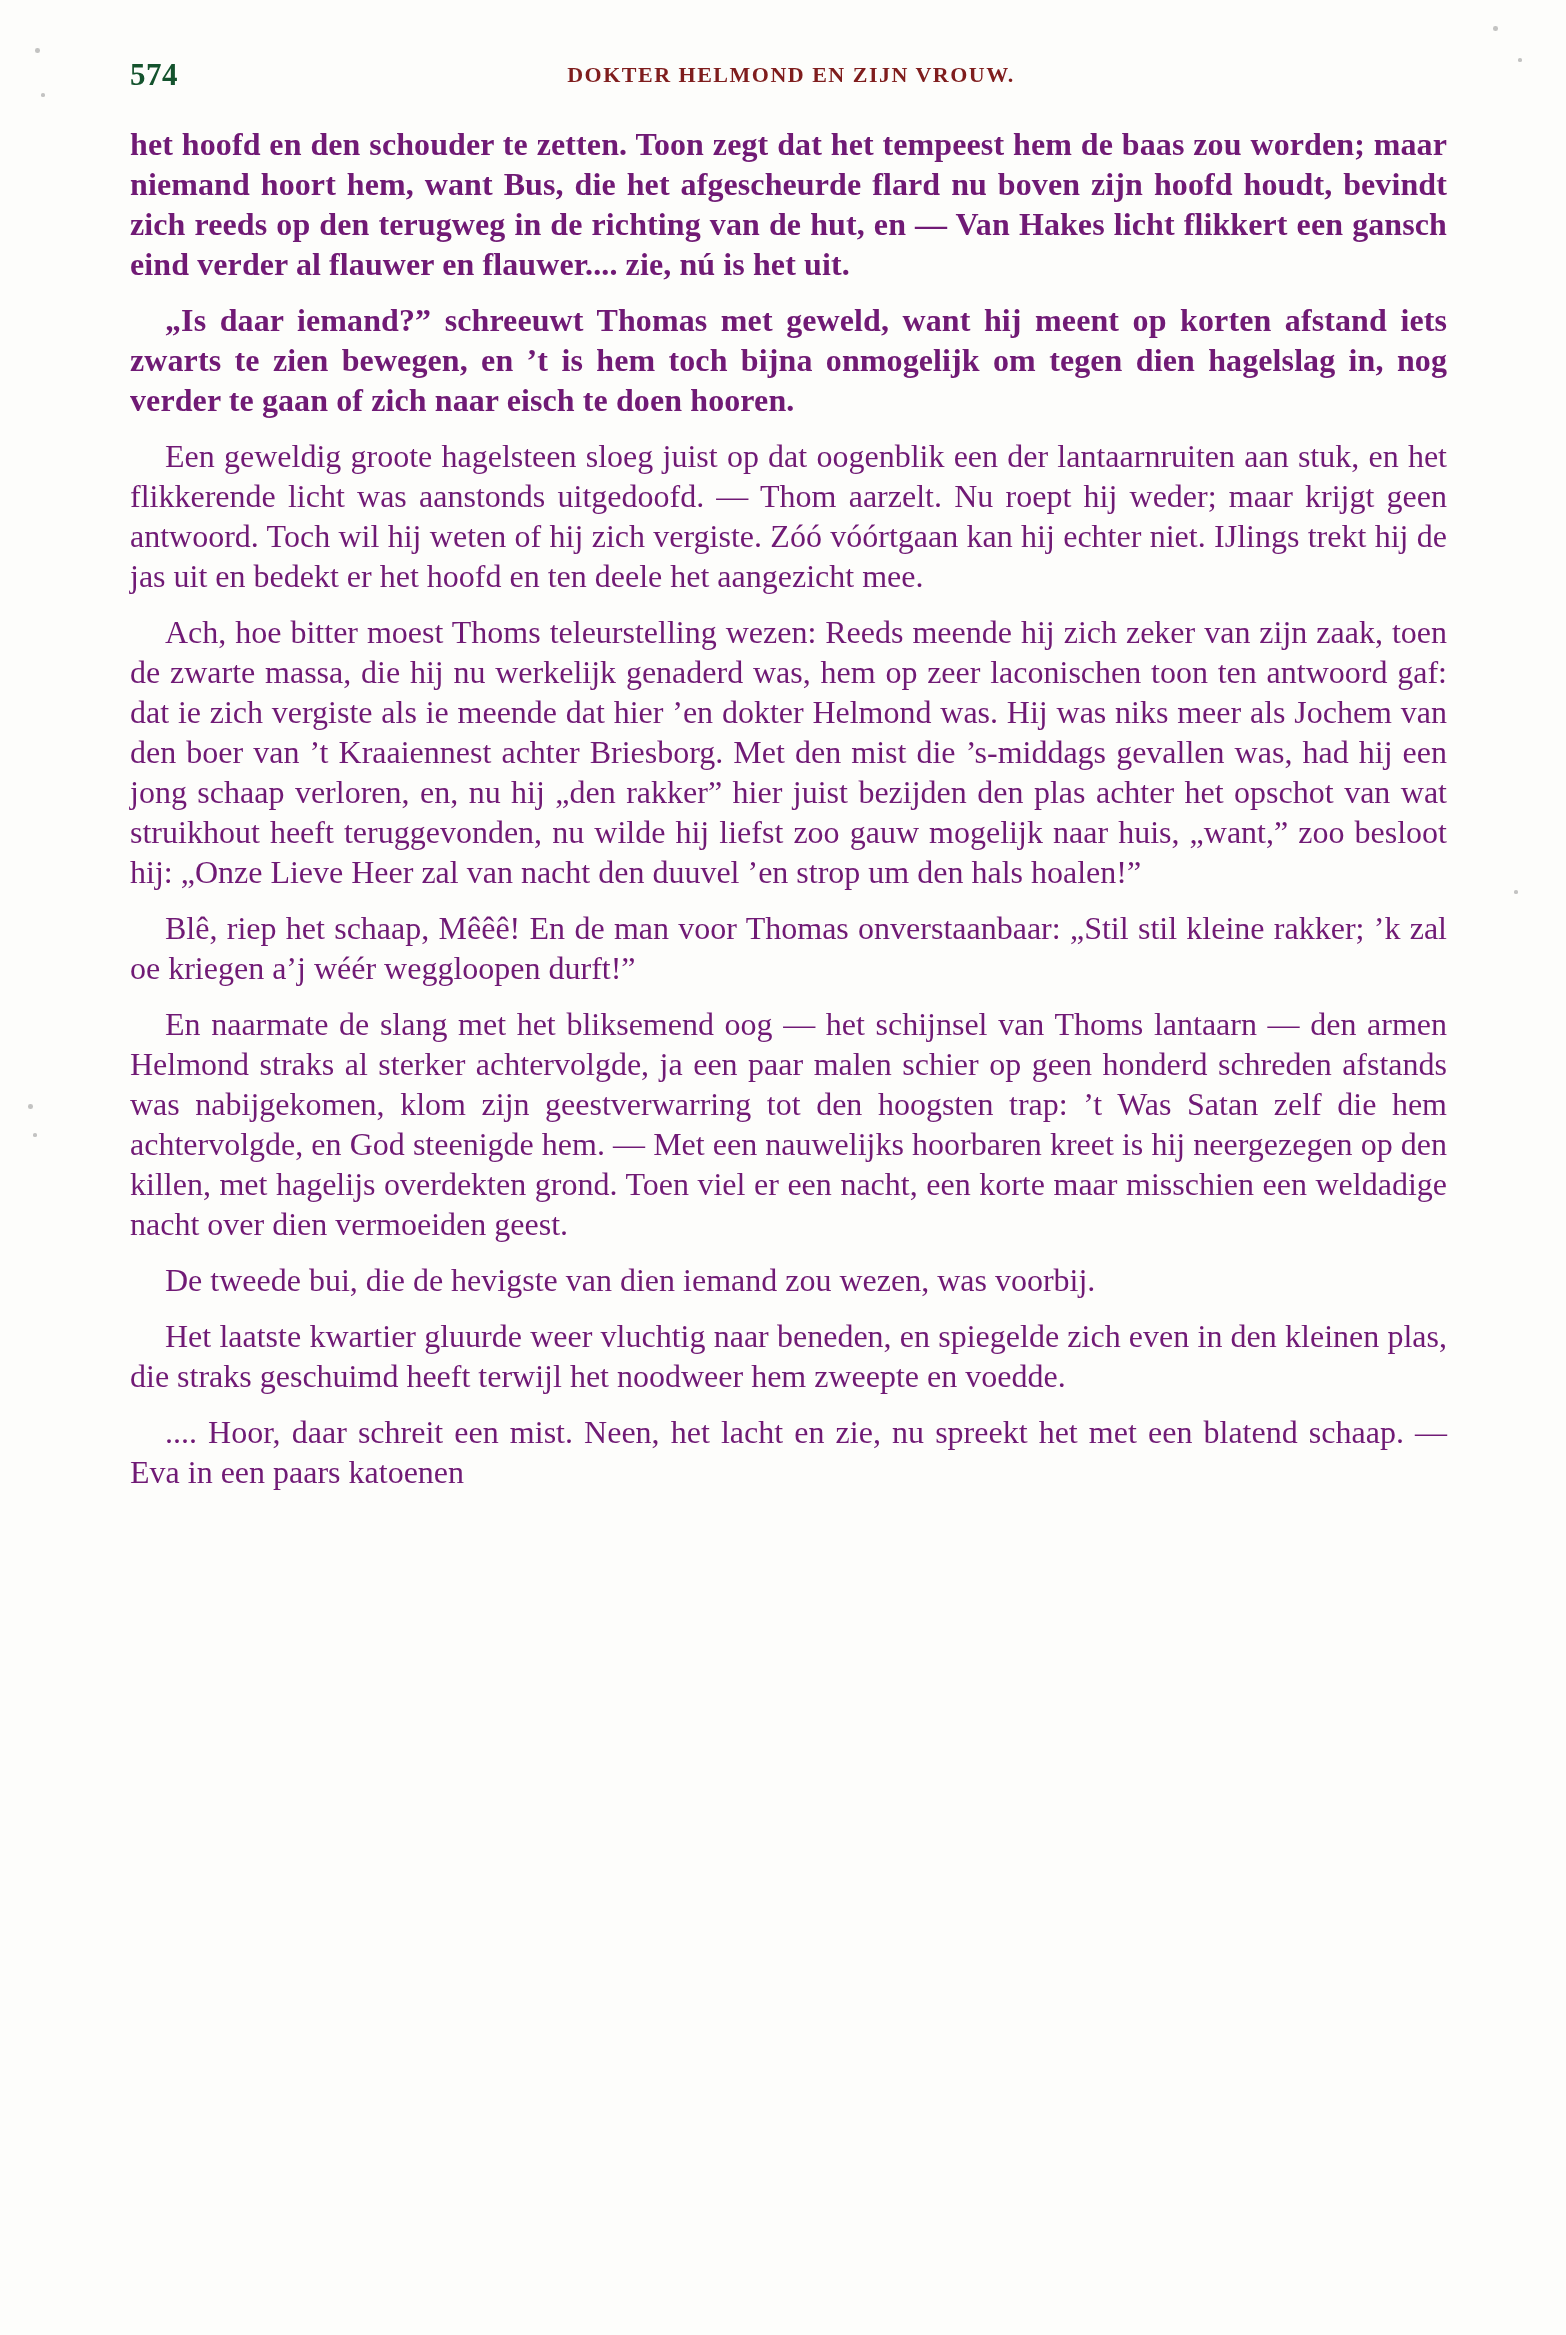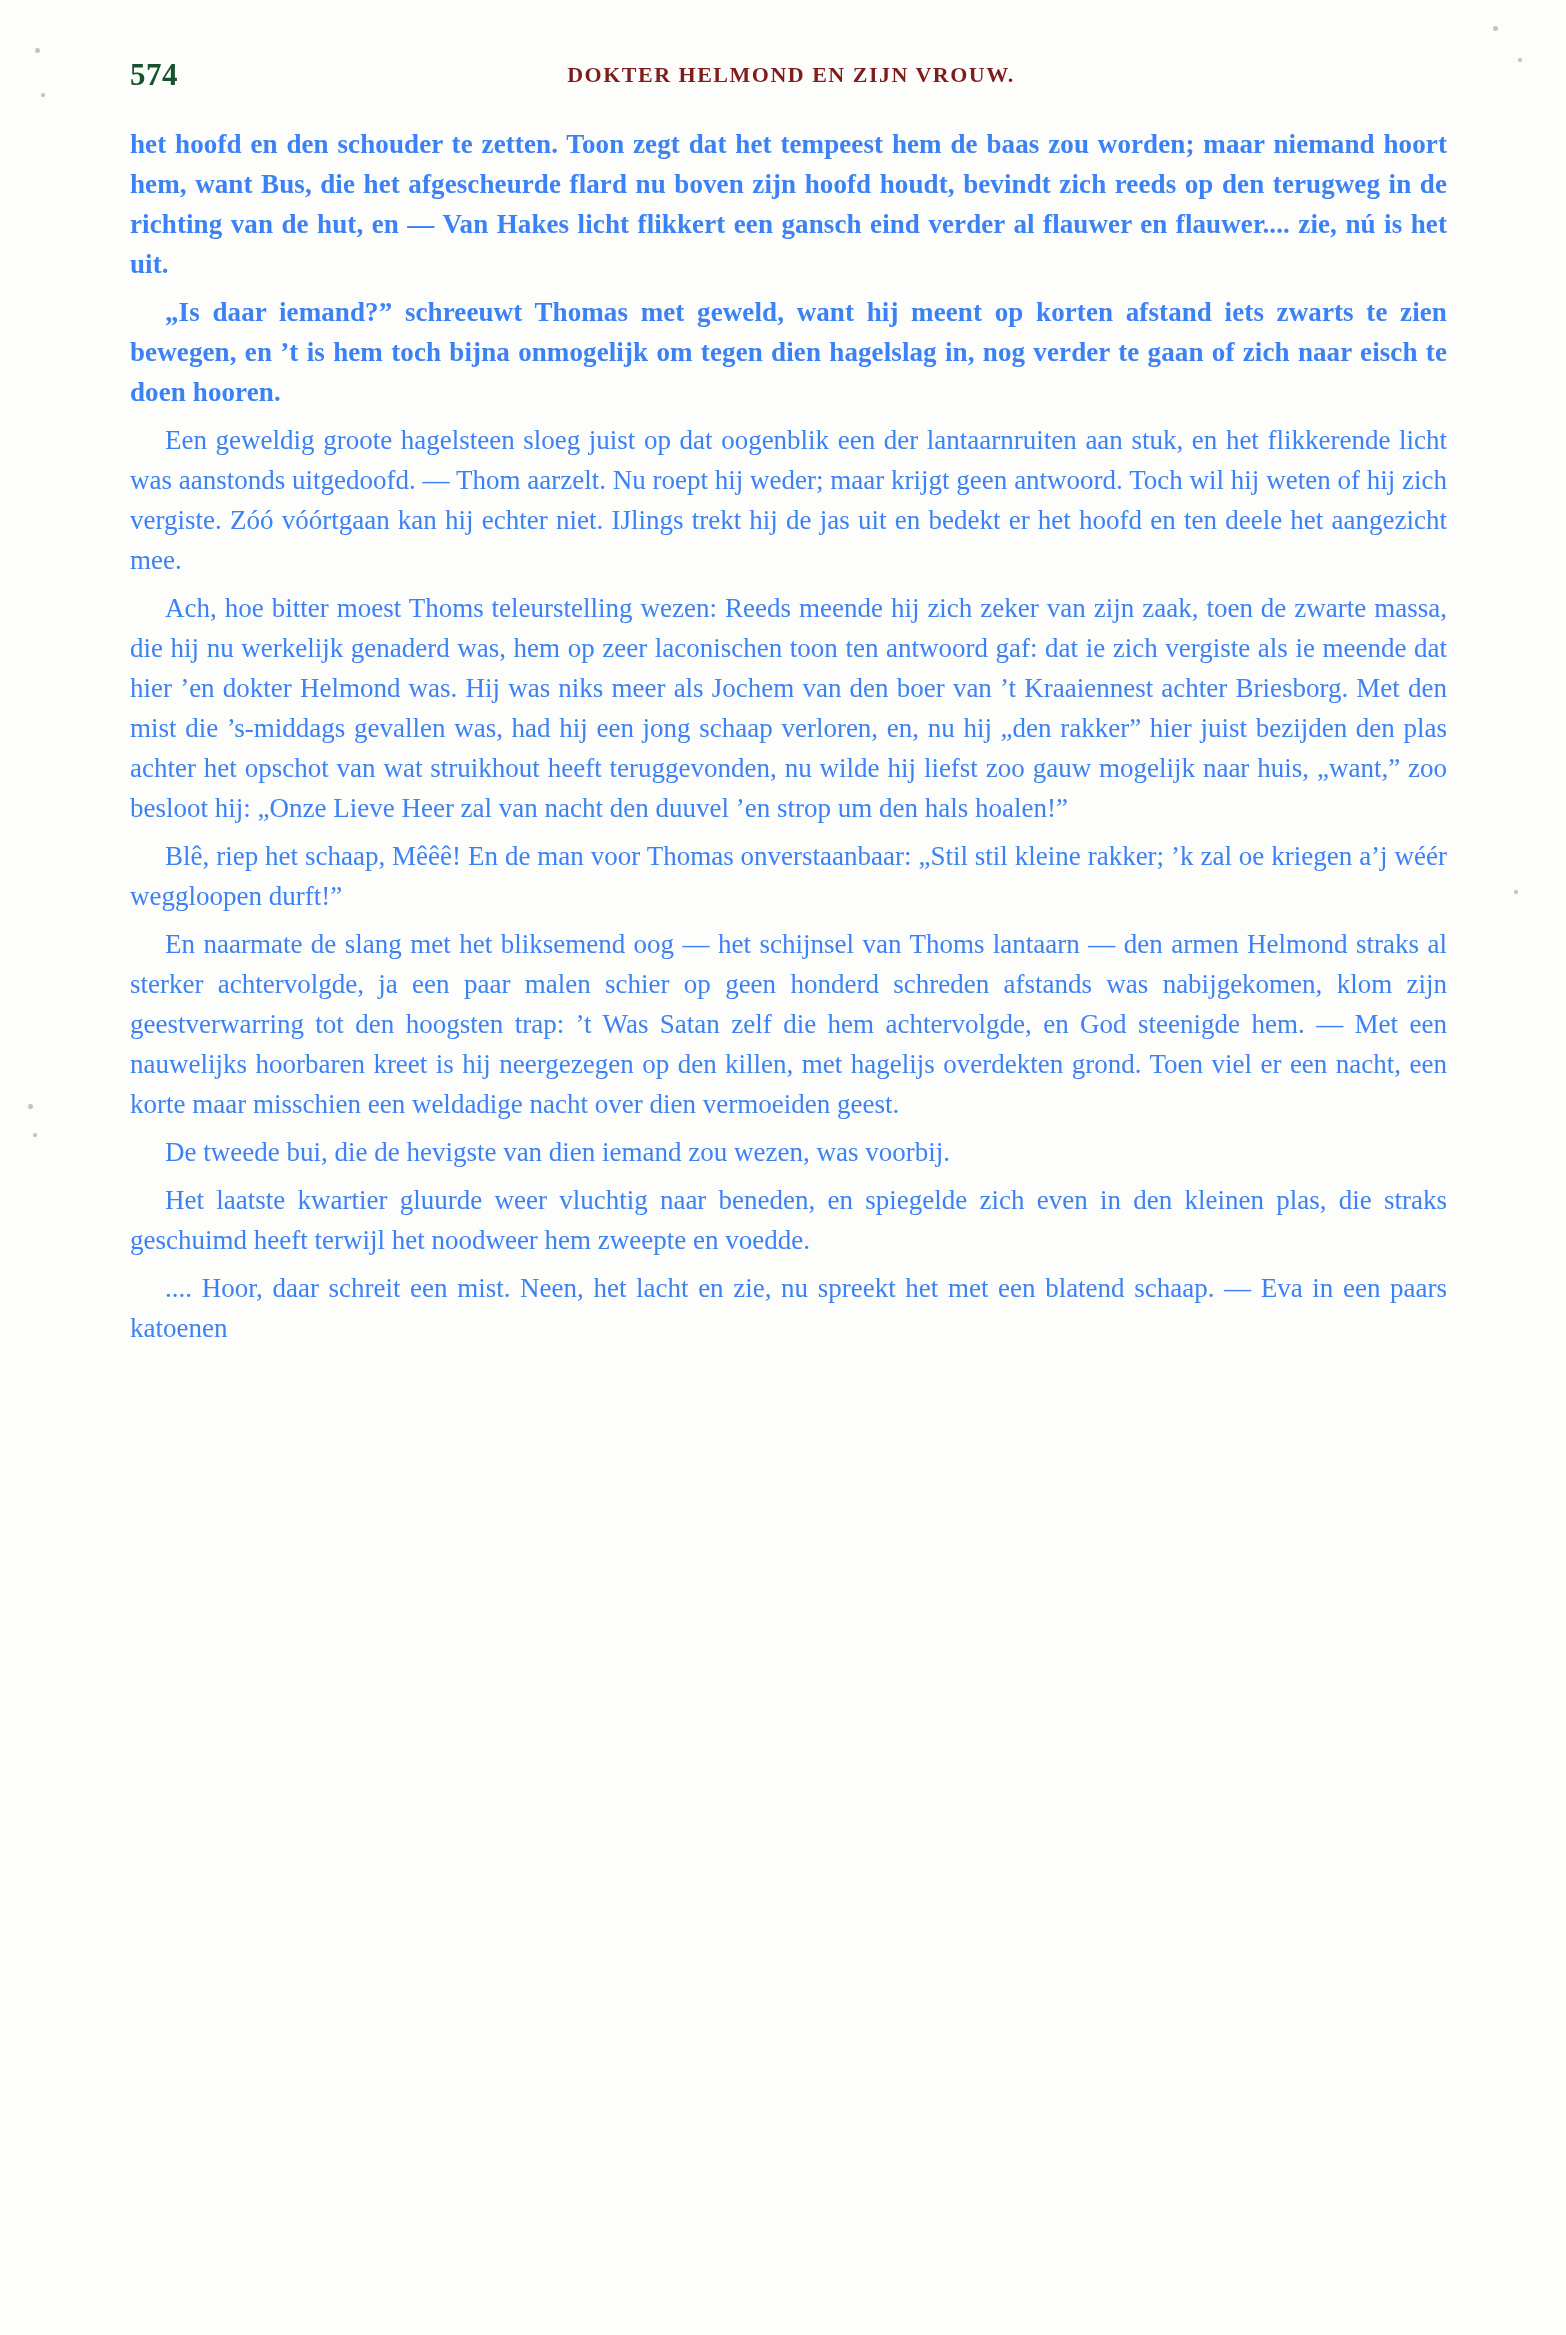--- a/index.html
+++ b/index.html
@@ -50,36 +50,36 @@
     top: 11px;
     text-align: center;
     font-size: 22px;
     font-weight: 700;
     letter-spacing: 1.5px;
     color: #7f1d1d;
     text-transform: uppercase;
   }
   .body-text {
     width: 1317px;
-    font-size: 27px;
+    font-size: 32px;
     line-height: 40px;
     text-align: justify;
     text-justify: inter-word;
-    color: #3b82f6;
+    color: #701a75;
     hyphens: manual;
   }
   .body-text p {
     margin: 0;
     text-indent: 0;
   }
   .body-text p.ind {
     text-indent: 35px;
   }
   .body-text p + p {
-    margin-top: 8px;
+    margin-top: 16px;
     font-family: Liberation Serif, serif;
   }
   
   .heavy {
     font-weight: 700;
     letter-spacing: 0.1px;
   }
   .speck {
     position: absolute;
     background: #8a8a8a;

